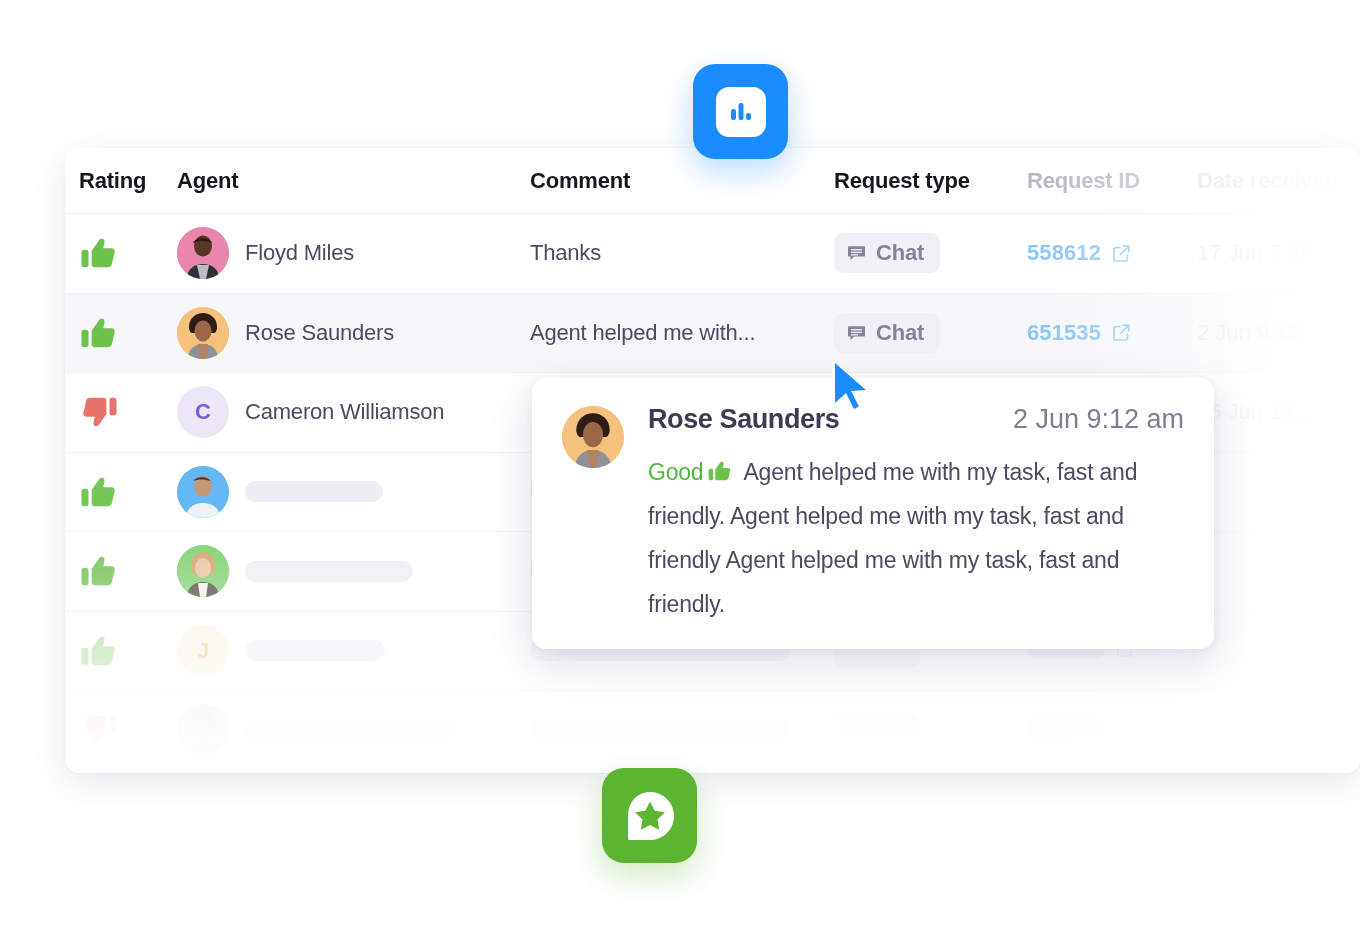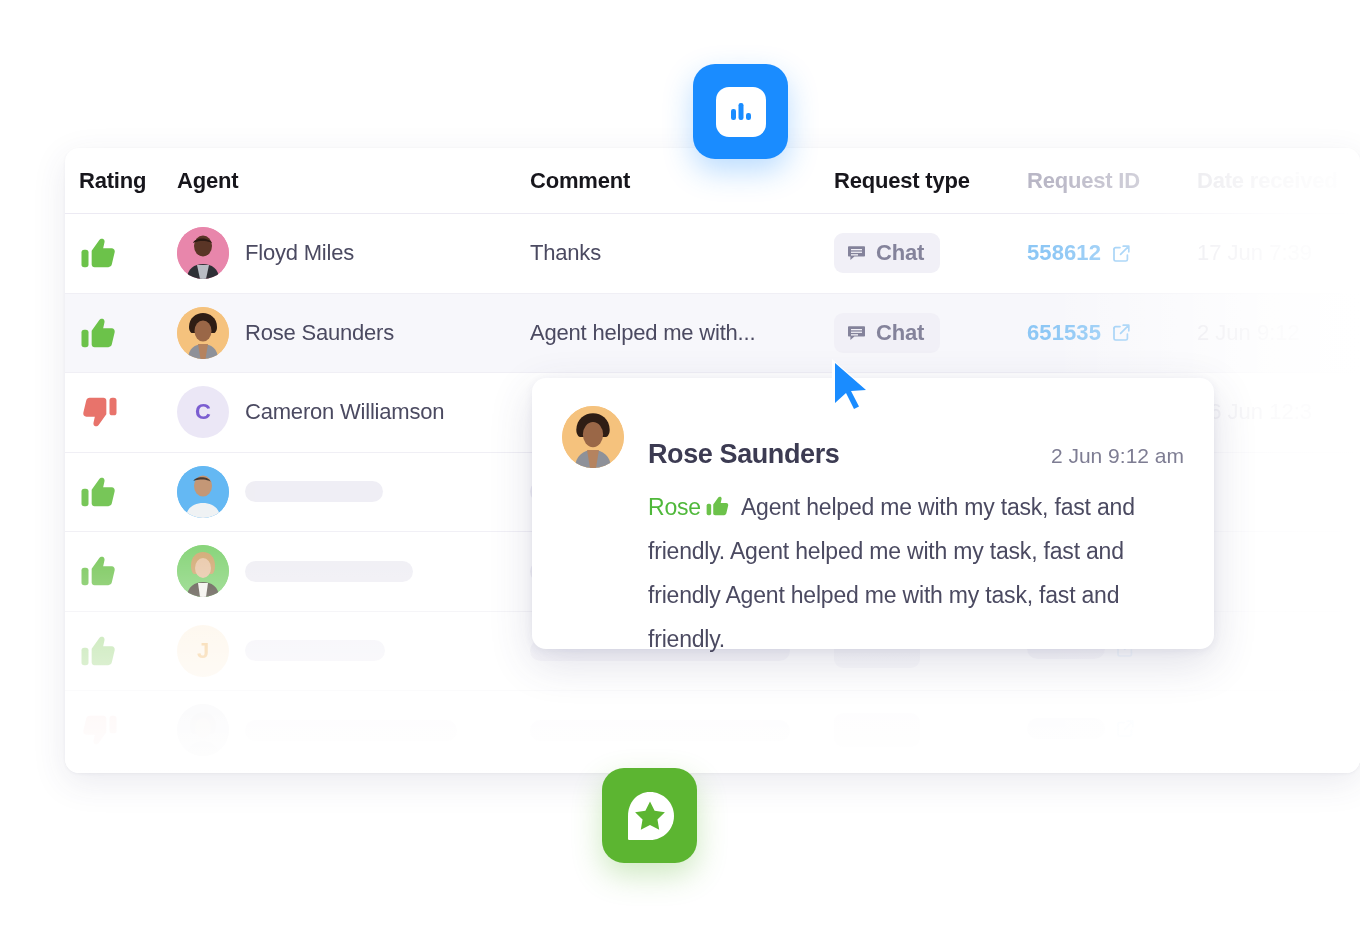--- a/index.html
+++ b/index.html
@@ -130,21 +130,21 @@
   }
   .popup-head { display: flex; align-items: flex-start; }
   .pop-avatar {
     width: 62px; height: 62px; border-radius: 50%; flex: 0 0 62px;
     overflow:hidden; position:relative; margin-top: 2px;
   }
   .pop-avatar svg { position:absolute; left:0; top:0; width:62px; height:62px; }
   .pop-main { flex: 1; padding-left: 24px; }
   .pop-toprow { display:flex; align-items:baseline; justify-content:space-between; }
   .pop-name { font-size: 27px; font-weight: 700; color: #3c3b52; letter-spacing: -0.4px; }
-  .pop-time { font-size: 21px; color: #7e7d93; white-space: nowrap; margin-top: 40px; }
+  .pop-time { font-size: 27px; color: #7e7d93; white-space: nowrap; }
   .pop-body {
     margin-top: 15px;
     font-size: 23px; line-height: 44px; color: #4b4a61; letter-spacing: -0.2px;
   }
   .good { color: #4fb83a; font-weight: 400; }
   .inline-thumb { display:inline-block; width:26px; height:26px; vertical-align:-4px; margin: 0 10px 0 4px; }
   .inline-thumb path, .inline-thumb rect { fill:#6cc24a; }
 
   
   .cursor { position:absolute; left: 828px; top: 357px; width: 52px; height: 62px; z-index: 30; }
@@ -439,21 +439,21 @@
           <path d="M11 52c0-10 7-15 15-15s15 5 15 15z" fill="#8e9199"></path>
           <path d="M21 37h10l-2.5 15h-5z" fill="#b5835f"></path>
         </svg>
       </div>
       <div class="pop-main">
         <div class="pop-toprow">
           <span class="pop-name">Rose Saunders</span>
           <span class="pop-time">2 Jun 9:12 am</span>
         </div>
         <div class="pop-body">
-          <span class="good">Rose</span><svg class="inline-thumb" viewBox="0 0 24 24">
+          <span class="good">Good</span><svg class="inline-thumb" viewBox="0 0 24 24">
               <rect x="1.5" y="10" width="4.2" height="10.5" rx="1.6"></rect>
               <path d="M7.6 10.6 12.2 4.2c.5-.7 1.3-1 2-.7.9.3 1.3 1.2 1.1 2.1l-.8 3.6h5.1c1.2 0 2.1 1.1 1.8 2.3l-1.7 7.3c-.2 1-1.1 1.7-2.1 1.7H9.3c-.9 0-1.7-.7-1.7-1.6z"></path>
             </svg><span>Agent helped me with my task, fast and friendly. Agent helped me with my task, fast and friendly Agent helped me with my task, fast and friendly.</span>
         </div>
       </div>
     </div>
   </div>
 
   <svg class="cursor" viewBox="0 0 52 62">
     <path d="M4 2 4 52 16.5 40.5 25 58 34 53 25.5 36.5 43 35.5z" fill="#ffffff"></path>

